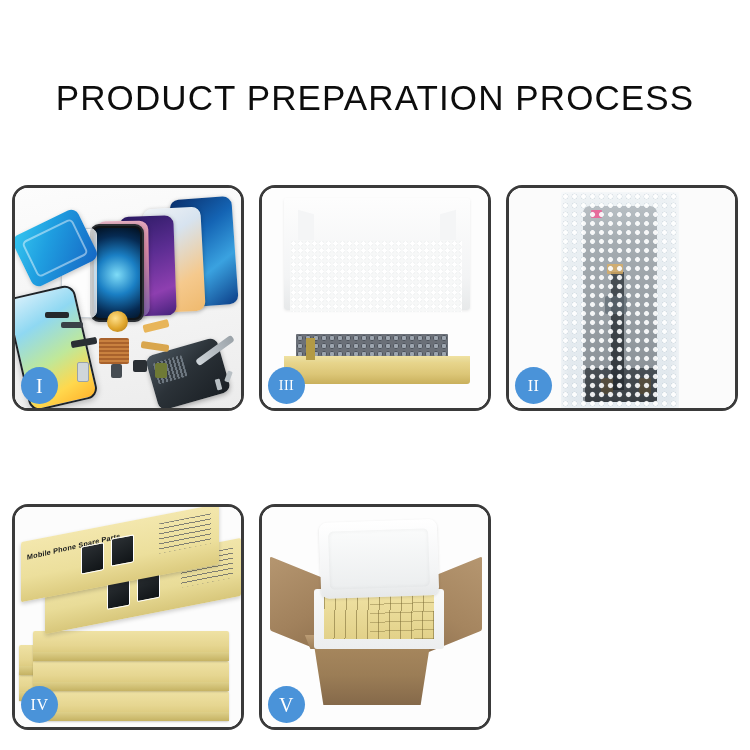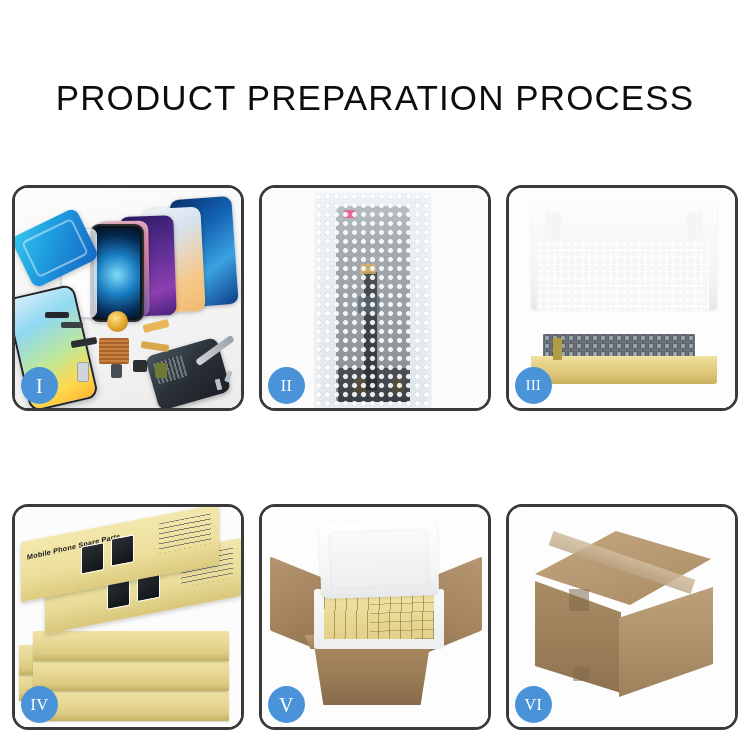--- a/index.html
+++ b/index.html
@@ -420,53 +420,53 @@
           <div class="tool"></div>
           <div class="screw s1"></div>
           <div class="screw s2"></div>
         </div>
       </div>
       <div class="badge">I</div>
     </div>
 
     <div class="panel">
       <div class="panel-inner">
+        <div class="scene3">
+          <div class="b3-lid">
+            <div class="b3-lid-flapL"></div>
+            <div class="b3-lid-flapR"></div>
+          </div>
+          <div class="b3-foam"></div>
+          <div class="b3-content"></div>
+          <div class="b3-tray-lip"></div>
+          <div class="b3-tray">
+            <div class="b3-tray-side"></div>
+          </div>
+        </div>
+      </div>
+      <div class="badge tiny">III</div>
+    </div>
+
+    <div class="panel">
+      <div class="panel-inner">
         <div class="scene2">
           <div class="bubble-bag">
             <div class="lcd-inner"></div>
             <div class="lcd-flex"></div>
             <div class="lcd-connector"></div>
             <div class="gold-a"></div>
             <div class="gold-b"></div>
             <div class="gold-c"></div>
             <div class="lcd-bottom"></div>
             <div class="pink-label"></div>
             <div class="bubbles"></div>
           </div>
         </div>
       </div>
       <div class="badge small">II</div>
-    </div>
-
-    <div class="panel">
-      <div class="panel-inner">
-        <div class="scene3">
-          <div class="b3-lid">
-            <div class="b3-lid-flapL"></div>
-            <div class="b3-lid-flapR"></div>
-          </div>
-          <div class="b3-foam"></div>
-          <div class="b3-content"></div>
-          <div class="b3-tray-lip"></div>
-          <div class="b3-tray">
-            <div class="b3-tray-side"></div>
-          </div>
-        </div>
-      </div>
-      <div class="badge tiny">III</div>
     </div>
 
     <div class="panel">
       <div class="panel-inner">
         <div class="scene4">
           <div class="stack">
             <div class="sbox" style="top:150px;">
                 <div class="edge"></div>
               </div>
             <div class="sbox" style="top:124px;">
@@ -509,30 +509,15 @@
           <div class="c5-body"></div>
           <div class="c5-rim"></div>
           <div class="c5-foam-box"></div>
           <div class="c5-inner"></div>
           <div class="c5-foam-lid"></div>
         </div>
       </div>
       <div class="badge">V</div>
     </div>
 
-    <div class="panel">
-      <div class="panel-inner">
-        <div class="scene6">
-          <div class="c6">
-            <div class="c6-top"></div>
-            <div class="c6-left"></div>
-            <div class="c6-right"></div>
-            <div class="c6-tape"></div>
-            <div class="c6-tab1"></div>
-            <div class="c6-tab2"></div>
-          </div>
-        </div>
-      </div>
-      <div class="badge small">VI</div>
-    </div>
 
   </div>
 </div>
 
 </body></html>

